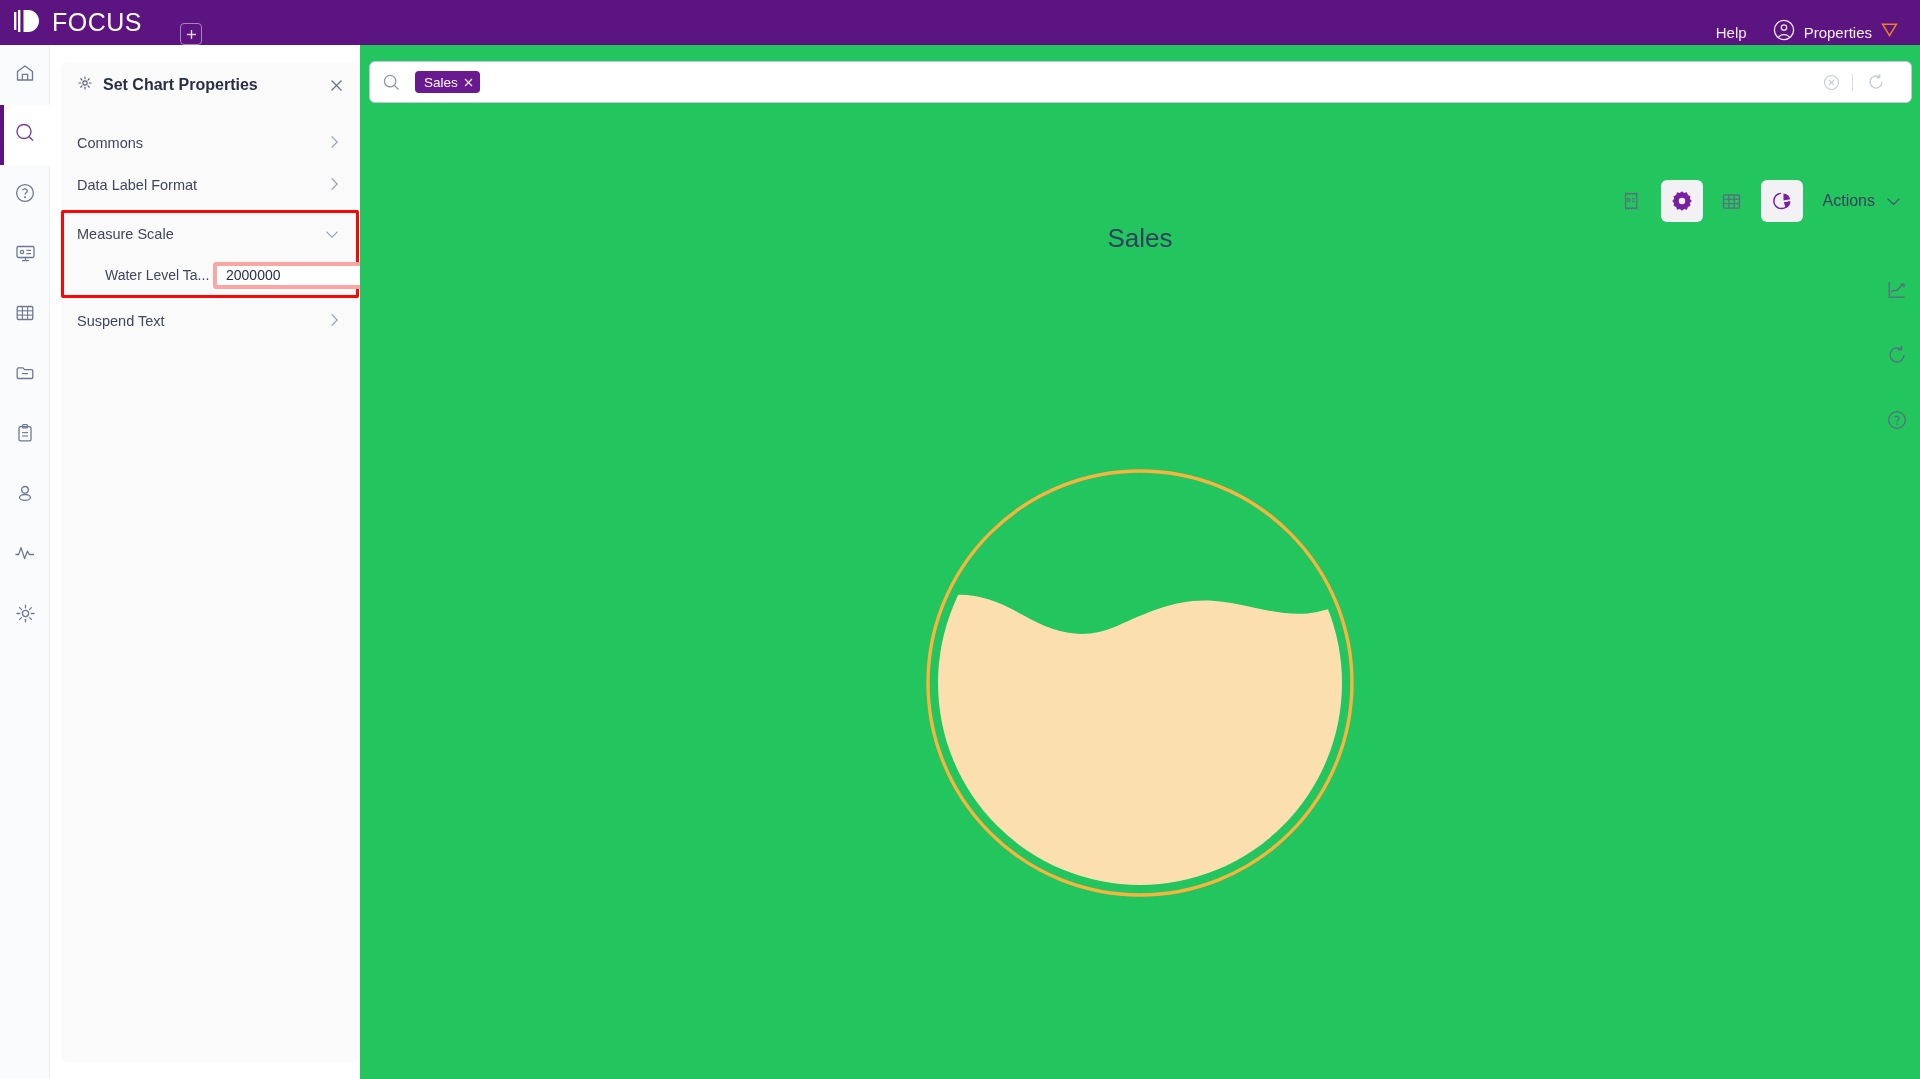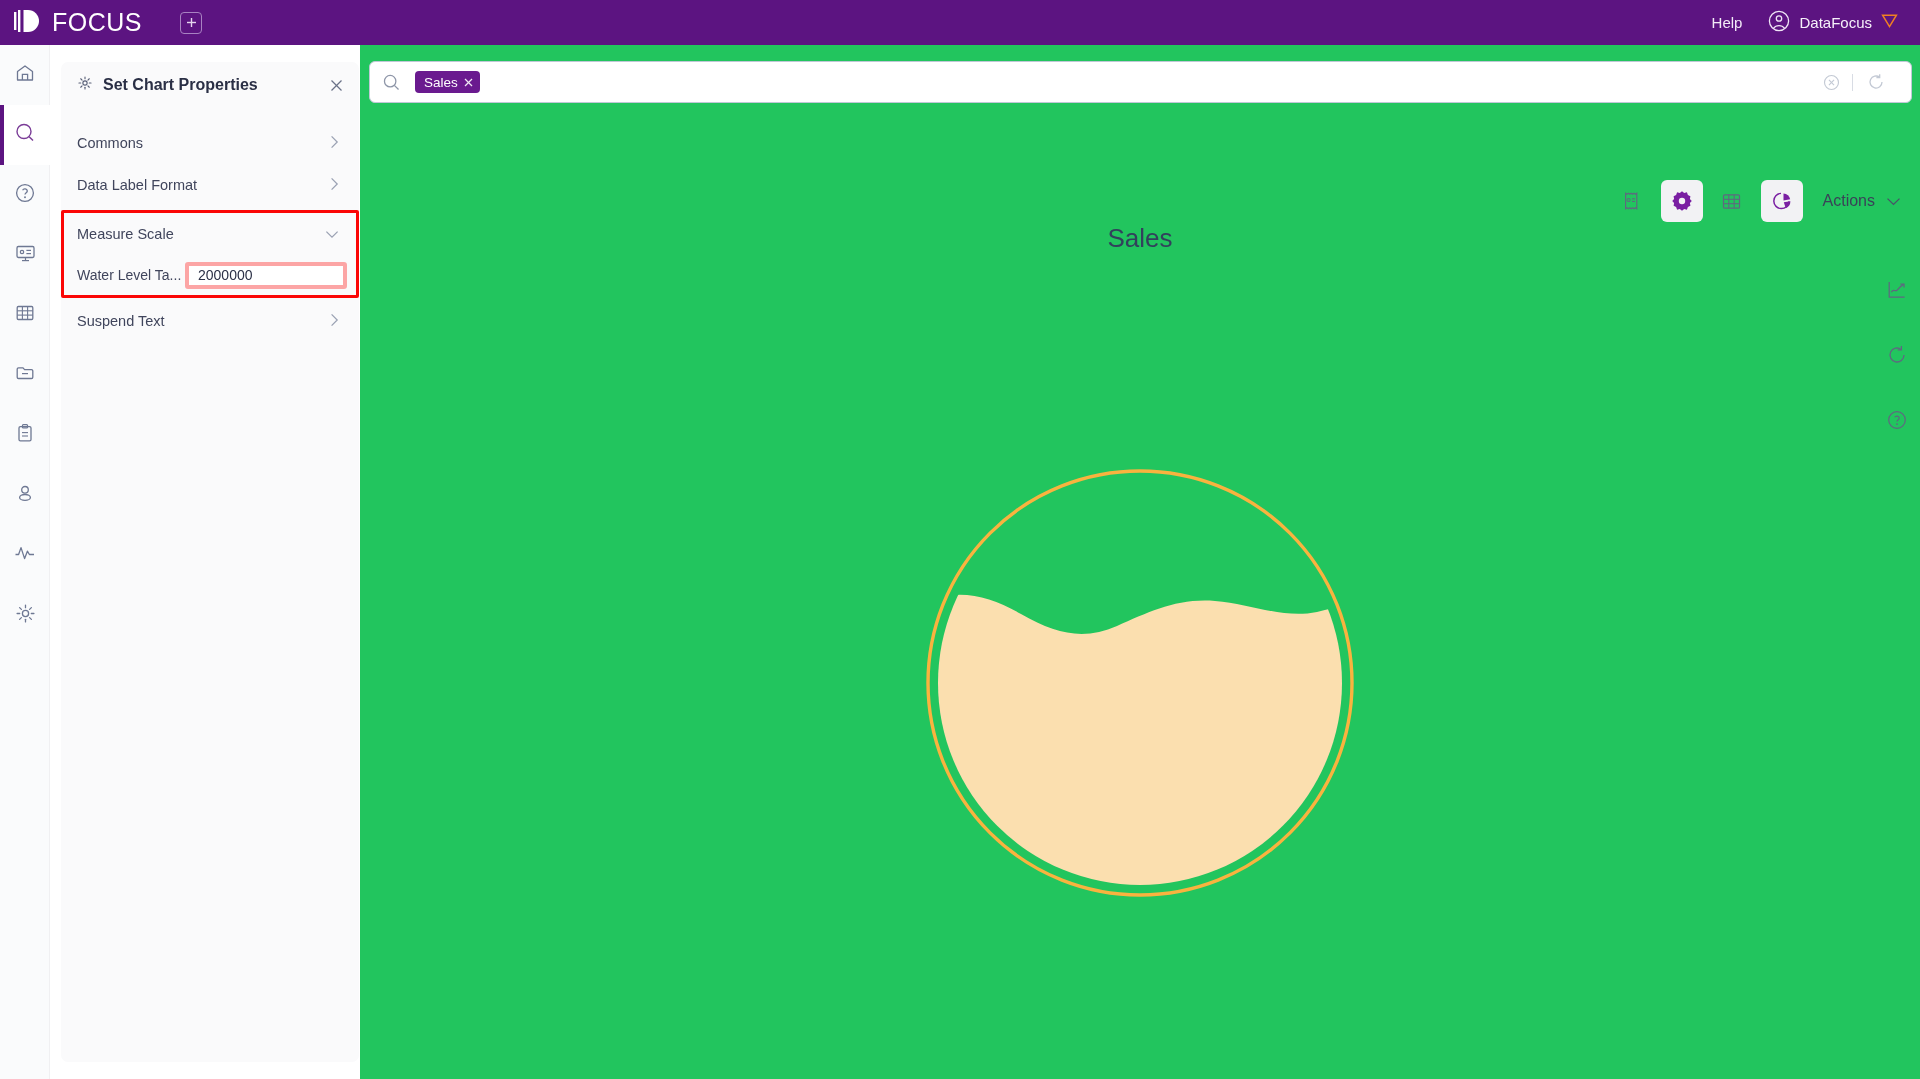--- a/index.html
+++ b/index.html
@@ -9,21 +9,21 @@
     overflow: hidden;
     background: #ffffff;
     font-family: "Liberation Sans", sans-serif;
     -webkit-font-smoothing: antialiased;
   }
 
   
   #app-header {
     position: absolute; left: 0; top: 0; width: 1920px; height: 45px;
     background: #5C1481;
-    display: flex; align-items: center;
+    display: flex; align-items: flex-end;
   }
   #brand {
     display: flex; align-items: center; gap: 8px;
     margin-left: 14px; height: 45px;
   }
   #brand-mark { display: block; }
   #brand-text {
     color: #ffffff; font-size: 25px; letter-spacing: .5px; font-weight: 400;
   }
   #add-tab-button {
@@ -93,21 +93,21 @@
   #measure-row {
     height: 42px; display: flex; align-items: center;
     padding: 0 17px 0 13px; cursor: pointer;
     font-size: 14.5px; color: #40455C;
   }
   #measure-row .chev { margin-left: auto; }
   #water-level-row {
     display: flex; align-items: center; padding: 0 0 0 13px; height: 40px;
   }
   #water-level-label {
-    font-size: 14px; color: #40455C; width: 108px; flex: none;
+    font-size: 14px; color: #40455C; width: 108px; flex: none; margin-left: 28px;
   }
   #water-level-input {
     width: 162px; height: 27px;
     border: 4px solid #fca5a5; border-radius: 3px;
     background: #ffffff; color: #2B3046;
     font-family: "Liberation Sans", sans-serif; font-size: 14px;
     padding: 0 9px; outline: none;
   }
   #suspend-row {
     position: absolute; left: 0; top: 238px; width: 298px;
@@ -208,21 +208,21 @@
   <div id="header-right">
     <span class="hdr-link">Help</span>
     <div id="user-block">
       <span>
         <svg width="22" height="22" viewBox="0 0 22 22">
           <circle cx="11" cy="11" r="9.6" fill="none" stroke="#F0E6F6" stroke-width="1.3"></circle>
           <circle cx="11" cy="8.5" r="2.7" fill="none" stroke="#F0E6F6" stroke-width="1.3"></circle>
           <path d="M5.6 18.2 A6.2 5.2 0 0 1 16.4 18.2" fill="none" stroke="#F0E6F6" stroke-width="1.3"></path>
         </svg>
       </span>
-      <span id="user-name">DataFocus</span>
+      <span id="user-name">Properties</span>
       <span>
         <svg width="17" height="16" viewBox="0 0 17 16">
           <path d="M1.6 2.2 H15.4 L8.5 13.6 Z" fill="none" stroke="#F07F23" stroke-width="1.5"></path>
         </svg>
       </span>
     </div>
   </div>
 </div>
 
 <div id="icon-rail">

